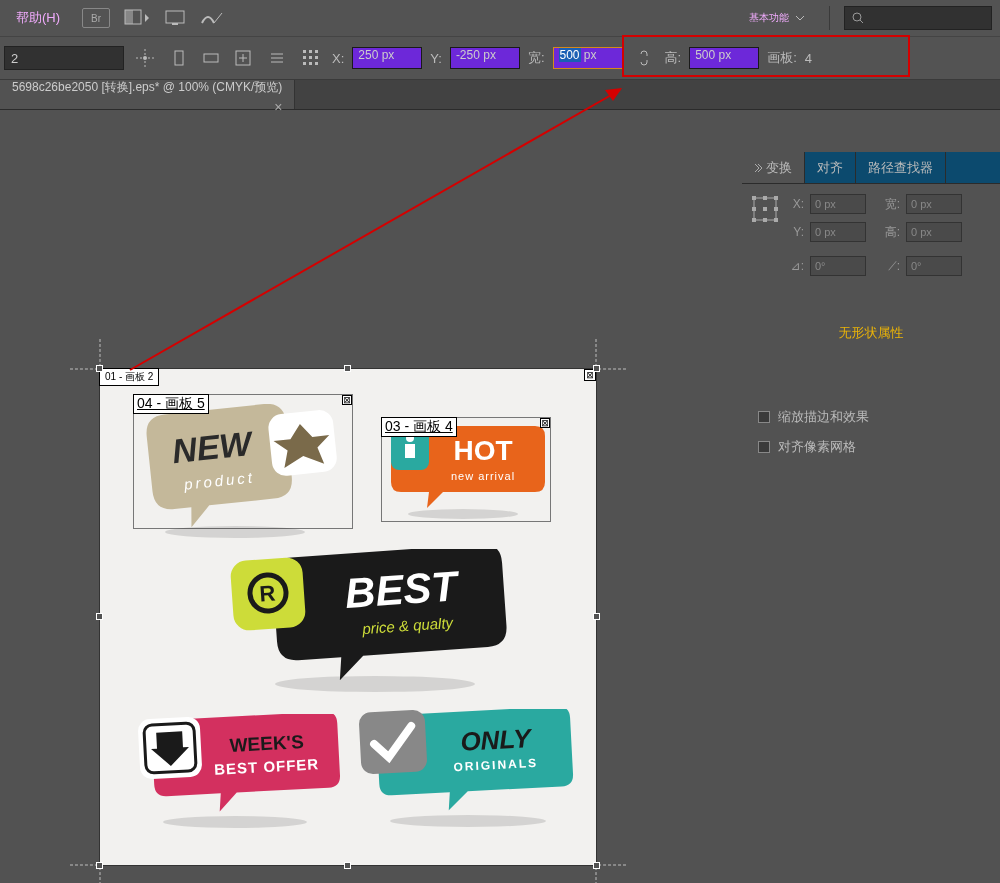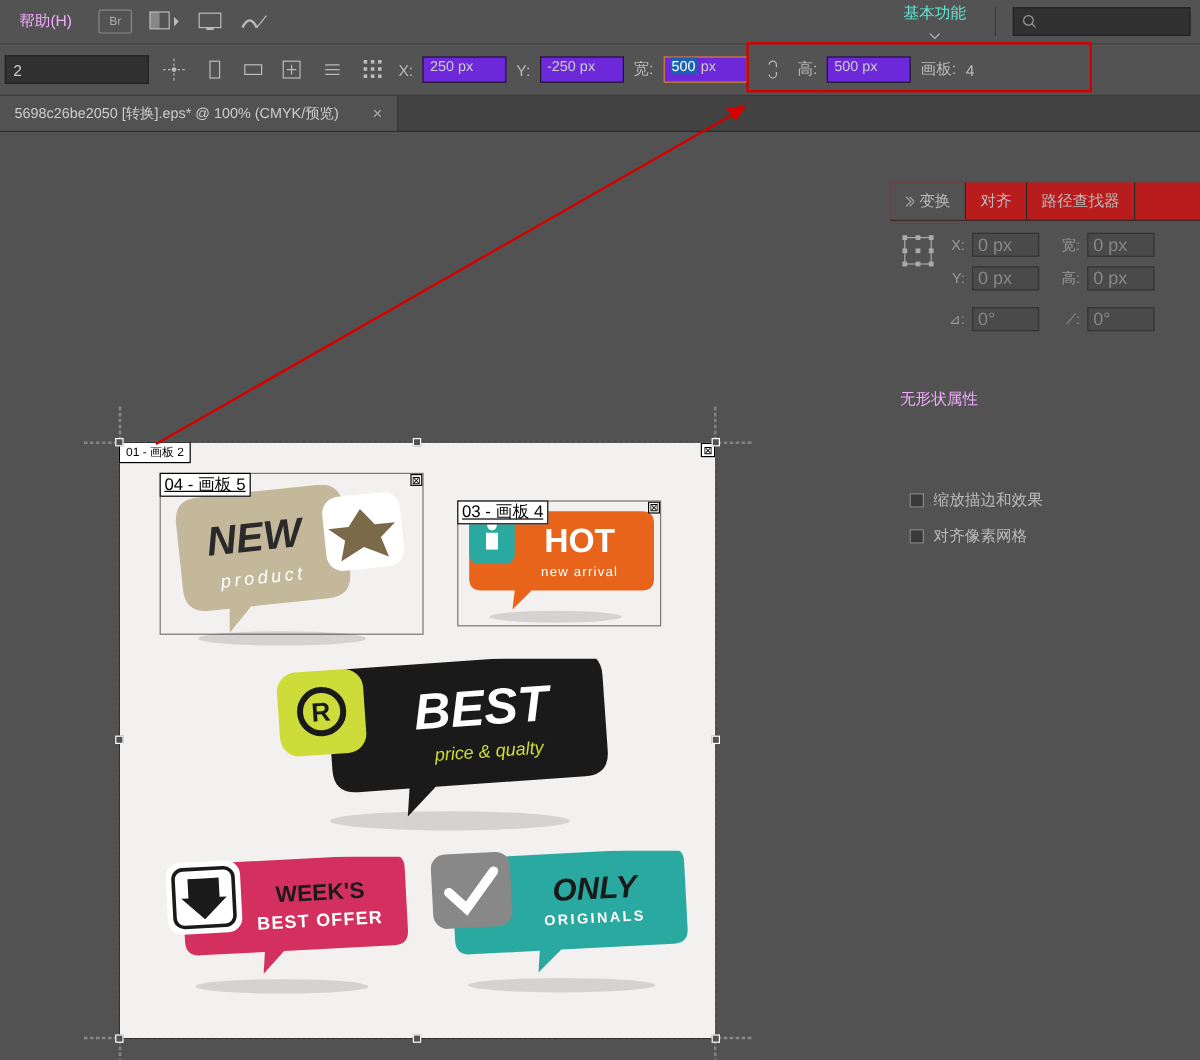--- a/index.html
+++ b/index.html
@@ -4,53 +4,53 @@
 <style>
 * { box-sizing: border-box; margin: 0; padding: 0; font-family: "Microsoft YaHei", Arial, sans-serif; }
 body { background: #525252; width: 1000px; height: 883px; overflow: hidden; position: relative; }
 
 
 .menubar { height: 36px; display: flex; align-items: center; padding: 0 8px; gap: 14px; background: #535353; }
 .menu-help { color: #f0abfc; font-size: 13px; padding: 4px 8px; }
 .br-box { width: 28px; height: 20px; border: 1px solid #888; color: #aaa; font-size: 10px; display: flex; align-items: center; justify-content: center; border-radius: 2px; }
 .menubar-spacer { flex: 1; }
 .menubar svg { display: block; }
-.essentials { color: #5eead4; font-size: 13px; display: flex; align-items: center; gap: 6px; padding-right: 10px; flex-direction: column; }
+.essentials { color: #f0abfc; font-size: 10px; display: flex; align-items: center; gap: 6px; padding-right: 10px; }
 .search-box { width: 148px; height: 24px; background: #313131; border: 1px solid #222; display: flex; align-items: center; padding: 0 6px; }
 .search-box svg { margin-right: 4px; }
 
 
 .controlbar { height: 44px; display: flex; align-items: center; padding-left: 4px; gap: 8px; background: #535353; border-top: 1px solid #444; border-bottom: 1px solid #3a3a3a; color: #bbb; font-size: 13px; position: relative; }
 .num-input-big { width: 120px; height: 24px; background: #313131; border: 1px solid #222; color: #ccc; padding: 0 6px; font-size: 13px; }
 .icon-btn { width: 26px; height: 26px; display: flex; align-items: center; justify-content: center; }
 .icon-row { display: flex; gap: 6px; }
 .lbl { color: #bbb; font-size: 13px; }
 .val-input { width: 70px; height: 22px; background: #6d28d9; border: 1px solid #1a1a1a; color: #ccc; padding: 0 5px; font-size: 12px; text-align: left; }
 .val-input.highlighted { border: 1px solid #d48a1a; }
 .val-input .sel { background: #1a5fb4; color: #fff; padding: 0 1px; }
 .val-input .unit { color: #ccc; }
 .red-box { position: absolute; border: 2px solid #d40000; pointer-events: none; }
 .artboard-count { color: #bbb; font-size: 13px; }
 
 
 .doctab-bar { height: 30px; background: #424242; display: flex; align-items: flex-end; border-bottom: 1px solid #2b2b2b; }
-.doctab { height: 30px; background: #525252; color: #ccc; font-size: 12px; padding: 0 12px; display: flex; align-items: center; gap: 28px; border-right: 1px solid #333; }
+.doctab { height: 30px; background: #525252; color: #ccc; font-size: 12px; padding: 0 12px; display: flex; align-items: flex-end; gap: 3px; border-right: 1px solid #333; flex-direction: column; }
 .doctab .x { color: #aaa; font-size: 14px; }
 
 
 .panel { position: absolute; right: 0; top: 152px; width: 258px; background: #525252; }
-.panel-tabs { height: 32px; background: #b91c1c; display: flex; align-items: stretch; border-bottom: 1px solid #2b2b2b; }
+.panel-tabs { height: 32px; background: #0c4a6e; display: flex; align-items: stretch; border-bottom: 1px solid #2b2b2b; }
 .panel-tab { padding: 0 12px; color: #bbb; font-size: 13px; display: flex; align-items: center; gap: 4px; border-right: 1px solid #2b2b2b; }
 .panel-tab.active { background: #525252; }
 .panel-body { padding: 10px 8px 16px 8px; color: #aaa; font-size: 12px; }
 .t-row { display: flex; align-items: center; gap: 6px; margin-bottom: 8px; }
 .t-row .lbl2 { width: 18px; text-align: right; color: #999; }
-.small-input { width: 56px; height: 20px; background: #4a4a4a; border: 1px solid #333; color: #888; padding: 0 4px; font-size: 15px; }
+.small-input { width: 56px; height: 20px; background: #4a4a4a; border: 1px solid #333; color: #888; padding: 0 4px; font-size: 11px; }
 .ref-grid { width: 30px; height: 30px; margin-right: 6px; }
-.no-shape { color: #f0abfc; font-size: 13px; padding: 40px 0 60px; }
+.no-shape { text-align: center; color: #eab308; font-size: 13px; padding: 40px 0 60px; }
 .check-row { display: flex; align-items: center; gap: 8px; padding: 6px 8px; color: #bbb; font-size: 13px; }
 .check-row .cb { width: 12px; height: 12px; border: 1px solid #888; background: #3a3a3a; }
 
 
 .artboard-wrap { position: absolute; left: 100px; top: 369px; width: 496px; height: 496px; }
 .artboard { width: 100%; height: 100%; background: #f2f1ef; position: relative; box-shadow: 0 0 0 1px #333; }
 .ab-label { position: absolute; top: -1px; left: -1px; background: #fff; border: 1px solid #000; font-size: 10px; padding: 1px 5px; color: #000; z-index: 3; }
 .ab-x { position: absolute; top: 0; right: 0; width: 12px; height: 12px; border: 1px solid #000; background: #fff; font-size: 9px; display: flex; align-items: center; justify-content: center; z-index: 3; }
 .handle { position: absolute; width: 7px; height: 7px; background: #525252; border: 1px solid #fff; z-index: 5; }
 .handle.tl { left: -4px; top: -4px; } .handle.tc { left: 50%; top: -4px; margin-left: -4px; } .handle.tr { right: -4px; top: -4px; }

